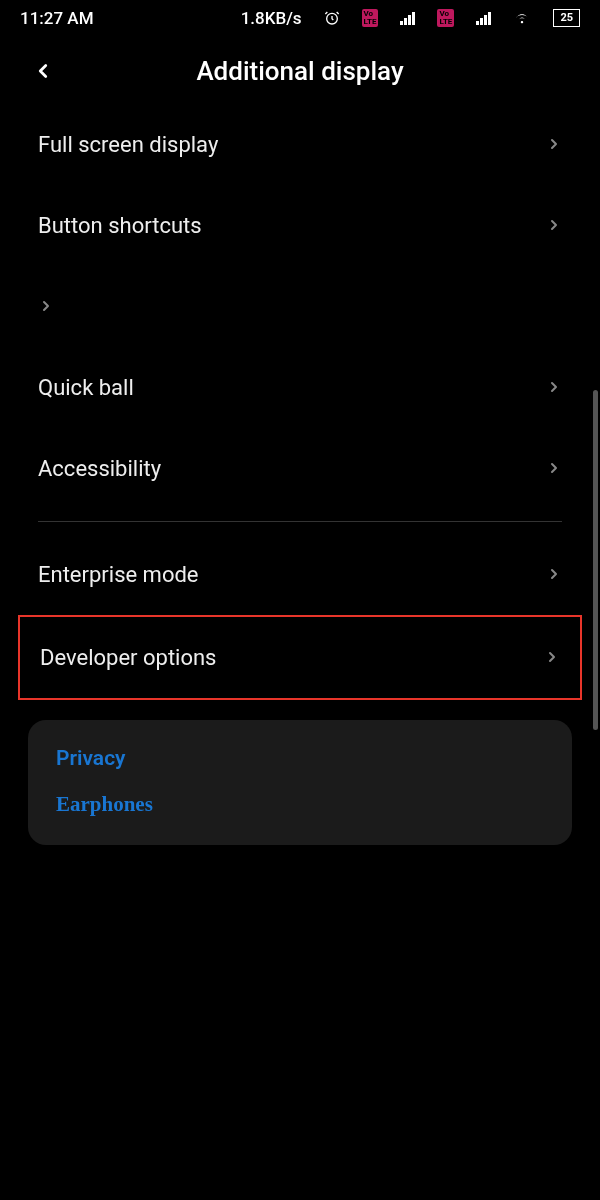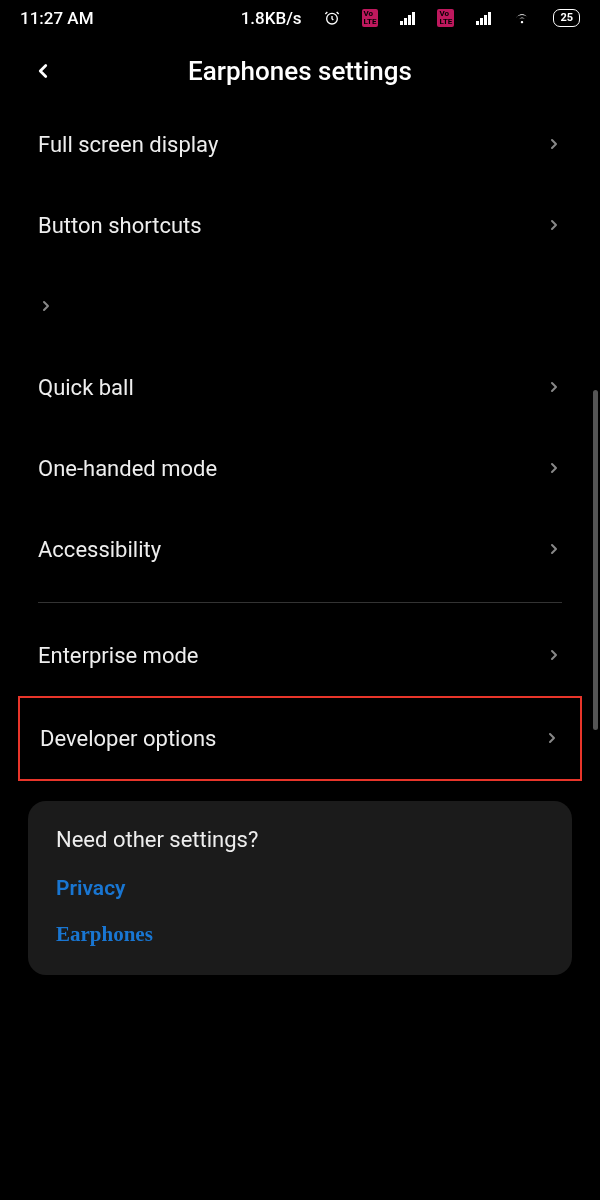--- a/index.html
+++ b/index.html
@@ -55,21 +55,21 @@
     .signal-bars span {
       width: 3px;
       background: #fff;
     }
     .signal-bars span:nth-child(1) { height: 4px; }
     .signal-bars span:nth-child(2) { height: 7px; }
     .signal-bars span:nth-child(3) { height: 10px; }
     .signal-bars span:nth-child(4) { height: 13px; }
     .battery {
       border: 1.5px solid #fff;
-      border-radius: 7px;
+      border-radius: 0;
       padding: 1px 6px;
       font-size: 11px;
       font-weight: bold;
       line-height: 1.2;
     }
     .header {
       display: flex;
       align-items: center;
       padding: 24px 20px 18px 20px;
       position: relative;
@@ -181,21 +181,21 @@
     <span class="battery">25</span>
   </div>
 </div>
 
 <div class="header">
   <div class="back-btn">
     <svg width="22" height="22" viewBox="0 0 24 24" fill="none" stroke="#fff" stroke-width="3" stroke-linecap="round" stroke-linejoin="round">
         <polyline points="15 18 9 12 15 6"></polyline>
       </svg>
   </div>
-  <div class="header-title">Earphones settings</div>
+  <div class="header-title">Additional display</div>
 </div>
 
 <div class="content">
 
   <div class="settings-item">
     <span>Full screen display</span>
     <span class="chevron">
       <svg width="16" height="16" viewBox="0 0 24 24" fill="none" stroke="#888" stroke-width="3" stroke-linecap="round" stroke-linejoin="round">
           <polyline points="9 18 15 12 9 6"></polyline>
         </svg>
@@ -221,28 +221,20 @@
 
   <div class="settings-item">
     <span>Quick ball</span>
     <span class="chevron">
       <svg width="16" height="16" viewBox="0 0 24 24" fill="none" stroke="#888" stroke-width="3" stroke-linecap="round" stroke-linejoin="round">
           <polyline points="9 18 15 12 9 6"></polyline>
         </svg>
     </span>
   </div>
 
-  <div class="settings-item">
-    <span>One-handed mode</span>
-    <span class="chevron">
-      <svg width="16" height="16" viewBox="0 0 24 24" fill="none" stroke="#888" stroke-width="3" stroke-linecap="round" stroke-linejoin="round">
-          <polyline points="9 18 15 12 9 6"></polyline>
-        </svg>
-    </span>
-  </div>
 
   <div class="settings-item">
     <span>Accessibility</span>
     <span class="chevron">
       <svg width="16" height="16" viewBox="0 0 24 24" fill="none" stroke="#888" stroke-width="3" stroke-linecap="round" stroke-linejoin="round">
           <polyline points="9 18 15 12 9 6"></polyline>
         </svg>
     </span>
   </div>
 
@@ -260,20 +252,19 @@
   <div class="settings-item highlighted">
     <span>Developer options</span>
     <span class="chevron">
       <svg width="16" height="16" viewBox="0 0 24 24" fill="none" stroke="#888" stroke-width="3" stroke-linecap="round" stroke-linejoin="round">
           <polyline points="9 18 15 12 9 6"></polyline>
         </svg>
     </span>
   </div>
 
   <div class="suggestion-box">
-    <div class="suggestion-title">Need other settings?</div>
     <div class="suggestion-link">Privacy</div>
     <div class="suggestion-link">Earphones</div>
   </div>
 
 </div>
 
 <div class="scrollbar"></div>
 
 </body></html>

